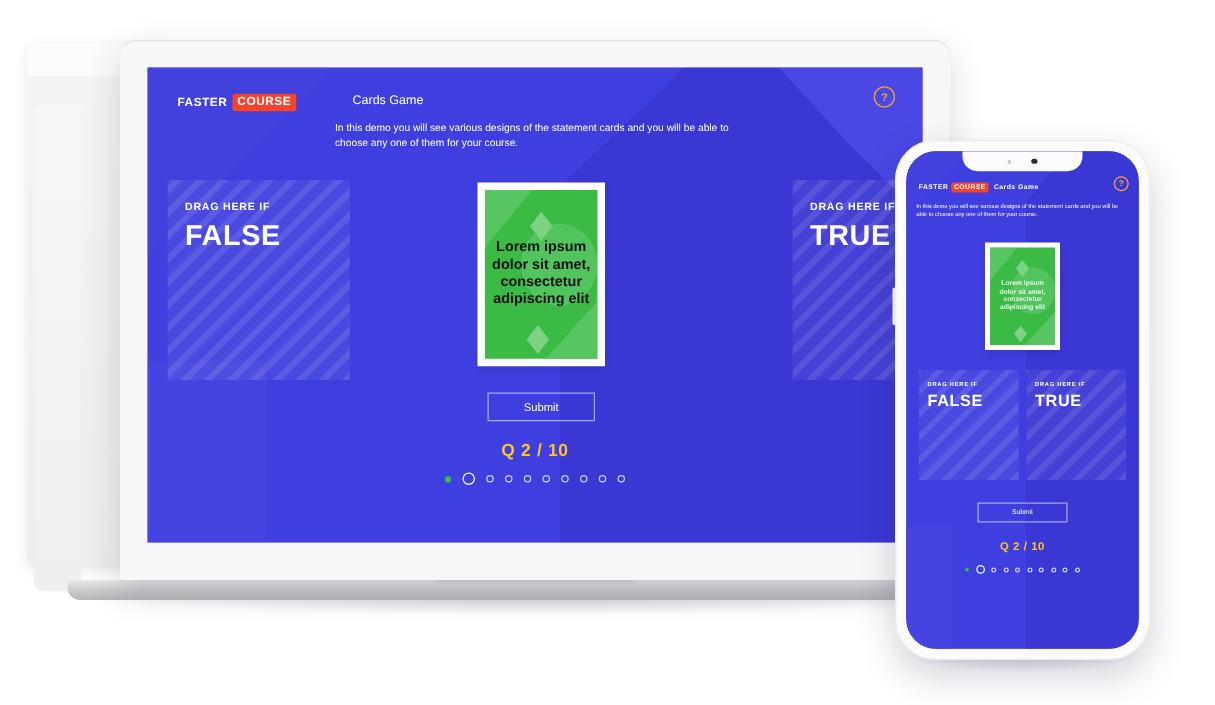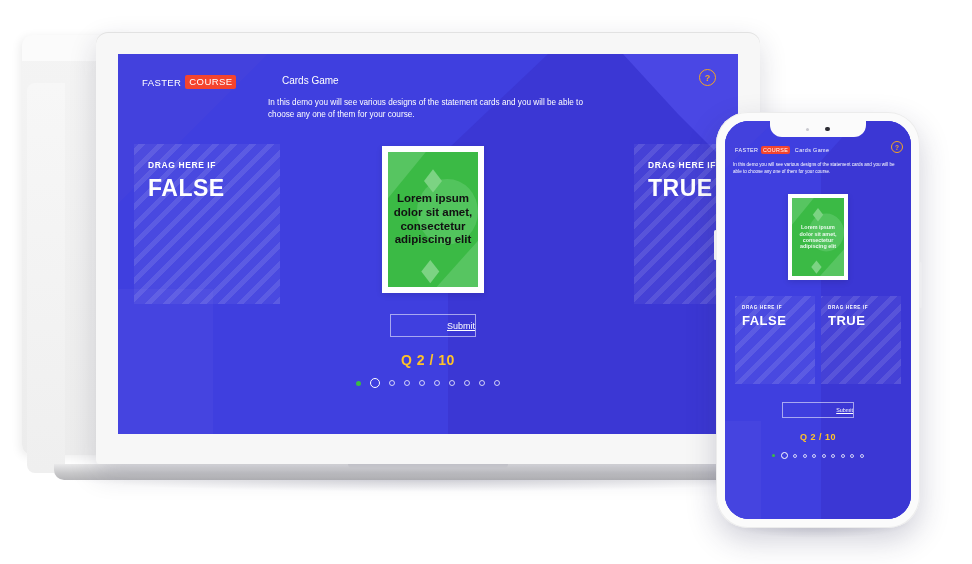--- a/index.html
+++ b/index.html
@@ -60,21 +60,21 @@
     background:radial-gradient(ellipse at 50% 0%, rgba(60,60,90,.22), rgba(60,60,90,0) 70%);
   }
 
   
   .bg-poly { position:absolute; inset:0; overflow:hidden; }
   .bg-poly svg { width:100%; height:100%; display:block; }
 
   .scr-inner { position:absolute; inset:0; }
 
   
-  .logo { display:flex; align-items:center; gap:4px; font-weight:normal; color:#fff; letter-spacing:.4px;text-align:right; }
+  .logo { display:flex; align-items:center; gap:4px; font-weight:bold; color:#fff; letter-spacing:.4px;text-align:right; }
   .logo .word1 { color:#ffffff; }
   .logo .badge { background:#F4442E; color:#fff; padding:1px 4px 2px 4px; border-radius:2px; }
 
   .title-txt { color:#fff; }
   .desc-txt { color:#ffffff; line-height:1.45; }
 
   .help-btn {
     border-radius:50%; border:1.5px solid #F5A623;
     color:#F5A623; display:flex; align-items:center; justify-content:center;
     font-weight:bold; background:transparent;
@@ -90,21 +90,21 @@
 
   
   .card-outer { position:absolute; background:#ffffff; padding:6px; box-shadow:0 2px 6px rgba(0,0,0,.12); }
   .card-inner { position:relative; width:100%; height:100%; background:#3BBA45; overflow:hidden;
     display:flex; align-items:center; justify-content:center; }
   .card-inner svg.deco { position:absolute; inset:0; width:100%; height:100%; }
   .card-text { position:relative; text-align:center; font-weight:bold; line-height:1.18; z-index:2; }
 
   
   .submit-btn { position:absolute; border:1px solid rgba(255,255,255,.55); color:#fff;
-    background:transparent; display:flex; align-items:center; justify-content:flex-end;text-decoration:underline; }
+    background:transparent; display:flex; align-items:center; justify-content:center; }
 
   .qcount { position:absolute; color:#FFC328; font-weight:bold; text-align:center; letter-spacing:.5px; }
 
   .dots { position:absolute; display:flex; align-items:center; }
   .dot { border-radius:50%; }
   .dot.done { background:#3BBA45; }
   .dot.current { border:1.5px solid #ffffff; background:transparent; }
   .dot.todo { border:1px solid rgba(255,255,255,.75); background:transparent; }
 
   

